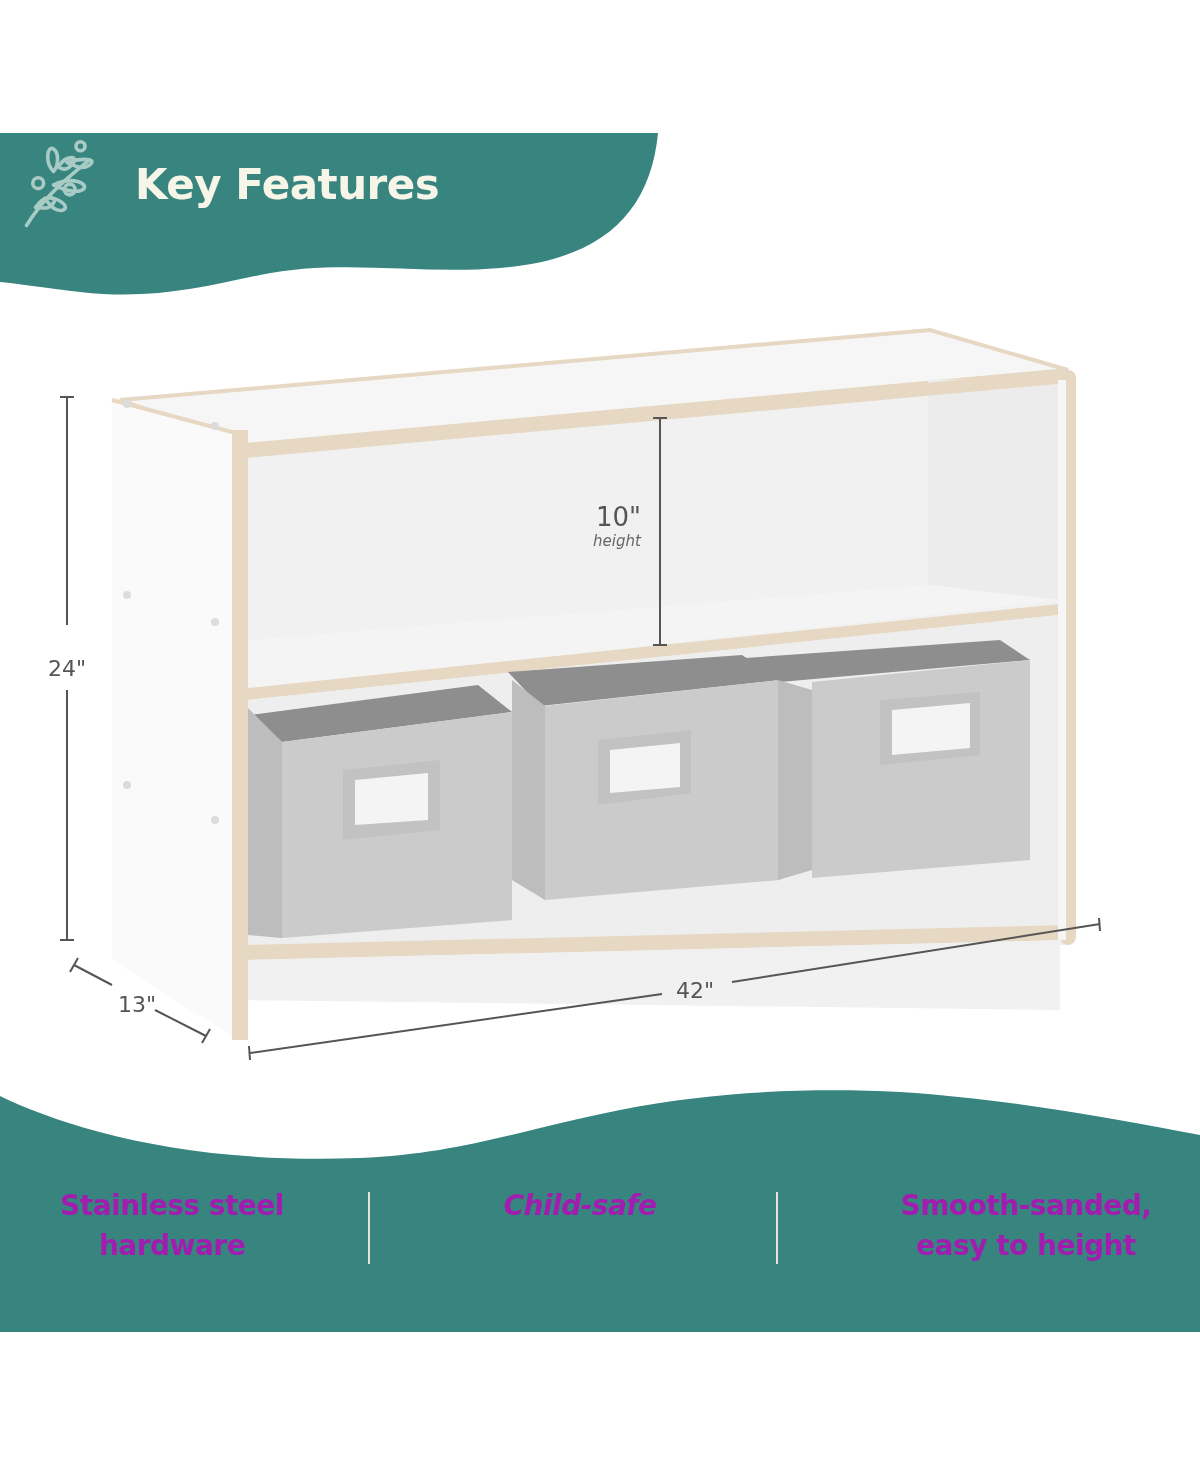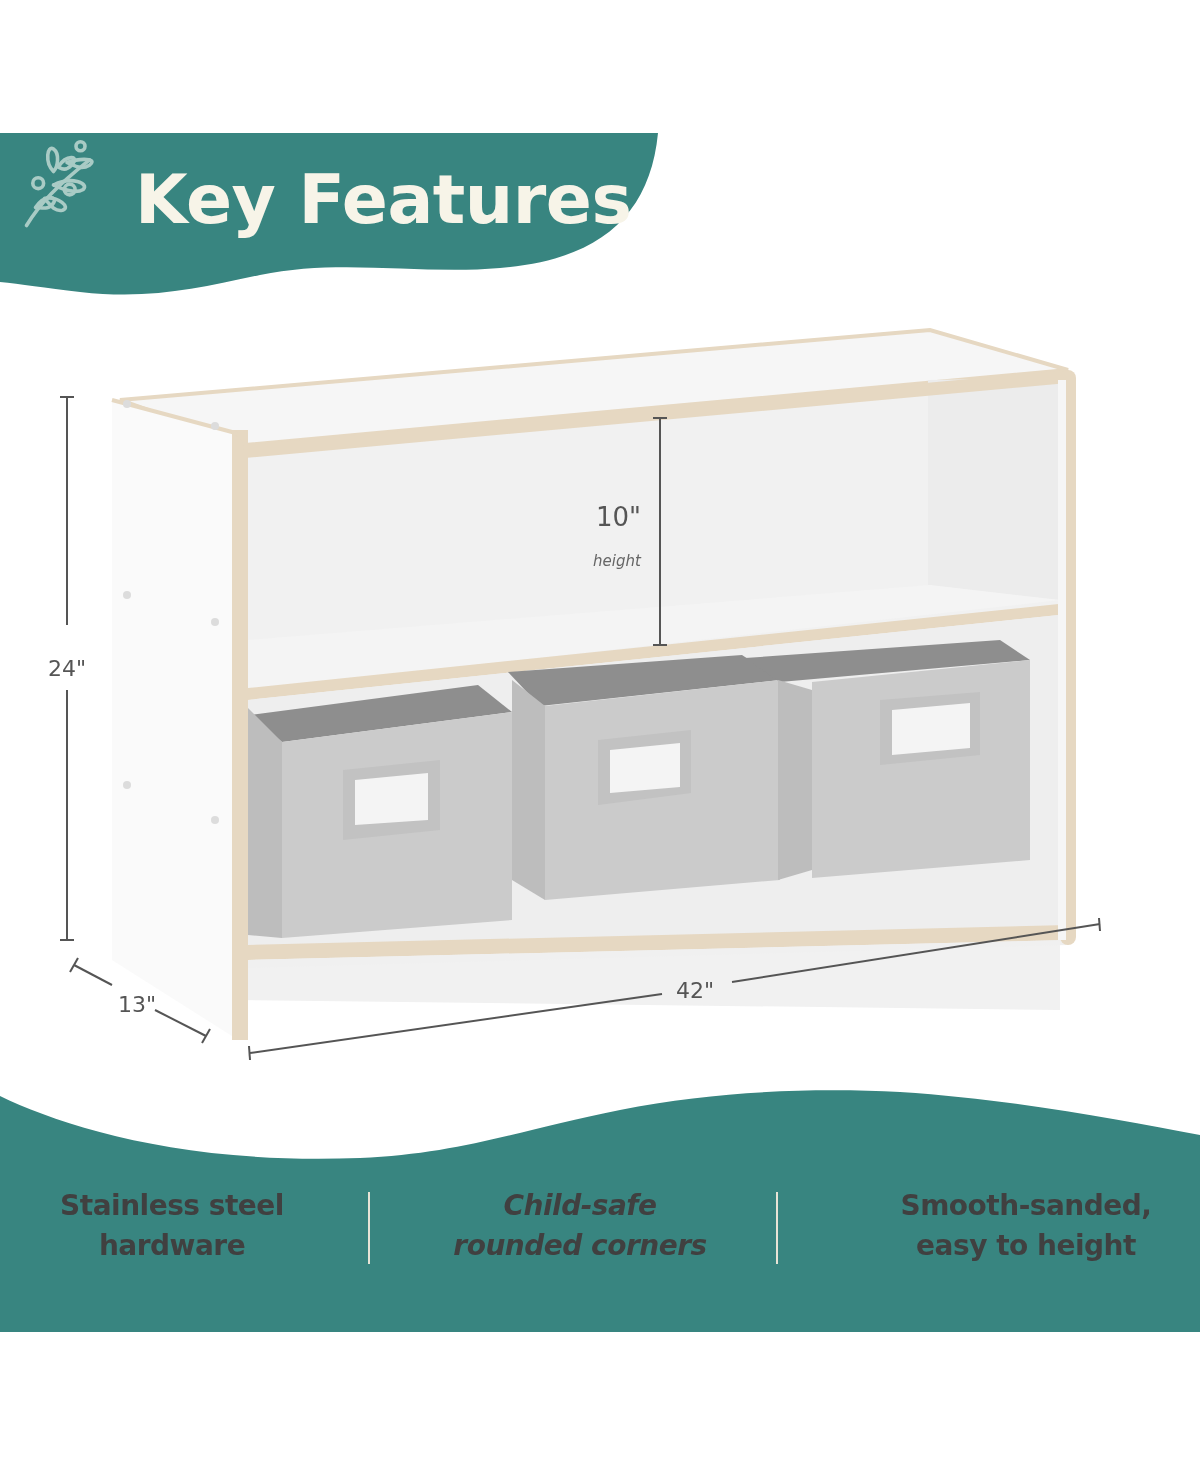--- a/index.html
+++ b/index.html
@@ -1,21 +1,21 @@
 <!DOCTYPE html>
 <html><head>
 <meta charset="utf-8">
 <style>
   html, body { margin: 0; padding: 0; background: #ffffff; }
   body { width: 1200px; height: 1466px; position: relative; overflow: hidden; font-family: "Liberation Sans", sans-serif; }
   .banner-svg { position: absolute; left: 0; top: 0; }
-  .title { position: absolute; left: 135px; top: 160px; font-family: "DejaVu Sans", sans-serif; font-weight: bold; font-size: 68px; color: #f7f4e8; letter-spacing: -0.5px; }
+  .title { position: absolute; left: 135px; top: 160px; font-family: "DejaVu Sans", sans-serif; font-weight: bold; font-size: 42px; color: #f7f4e8; letter-spacing: -0.5px; }
   .sprig { position: absolute; left: 22px; top: 140px; width: 90px; height: 90px; }
   .dim-label { position: absolute; font-family: "DejaVu Sans", sans-serif; color: #555; font-size: 22px; }
-  .feature { position: absolute; top: 1186px; width: 320px; text-align: center; font-family: "DejaVu Sans", sans-serif; font-weight: bold; font-size: 28px; line-height: 40px; color: #404040; letter-spacing: -0.5px; }
+  .feature { position: absolute; top: 1186px; width: 320px; text-align: center; font-family: "DejaVu Sans", sans-serif; font-weight: bold; font-size: 28px; line-height: 40px; color: #a21caf; letter-spacing: -0.5px; }
   .feature span { display: block; }
   .divider { position: absolute; top: 1192px; width: 2px; height: 72px; background: #e8e4d6; }
 </style>
 </head>
 <body>
 
 <svg class="banner-svg" width="1200" height="1466">
   <path d="M0,133 L658,133 C650,215 600,260 500,268 C420,275 340,258 260,275 C200,288 150,300 80,292 C45,288 20,284 0,282 Z" fill="#388580"></path>
 
   <path d="M0,1096 C60,1125 180,1165 360,1158 C460,1154 520,1130 620,1110 C720,1090 820,1088 900,1092 C1020,1100 1120,1120 1200,1135 L1200,1332 L0,1332 Z" fill="#388580"></path>
@@ -111,28 +111,27 @@
   <path d="M15,75 C25,60 40,62 35,70 C30,78 22,75 15,75"></path>
   <path d="M25,65 C40,62 55,75 45,78 C35,80 30,70 25,65"></path>
 </svg>
 
 <div class="title">Key Features</div>
 
 <div class="dim-label" style="left:48px;top:656px;">24"</div>
 <div class="dim-label" style="left:118px;top:992px;">13"</div>
 <div class="dim-label" style="left:676px;top:978px;">42"</div>
 <div class="dim-label" style="left:596px;top:502px;font-size:26px;">10"</div>
-<div class="dim-label" style="left:593px;top:552px;font-size:15px;font-style:italic;color:#666;">height</div>
+<div class="dim-label" style="left:593px;top:532px;font-size:15px;font-style:italic;color:#666;">height</div>
 
 <div class="feature" style="left:12px;">
   <span>Stainless steel</span>
   <span>hardware</span>
 </div>
 <div class="divider" style="left:368px;"></div>
 <div class="feature" style="left:420px;font-style:italic;">
   <span>Child-safe</span>
-  <span>rounded corners</span>
 </div>
 <div class="divider" style="left:776px;"></div>
 <div class="feature" style="left:866px;">
   <span>Smooth-sanded,</span>
   <span>easy to height</span>
 </div>
 
 </body></html>

